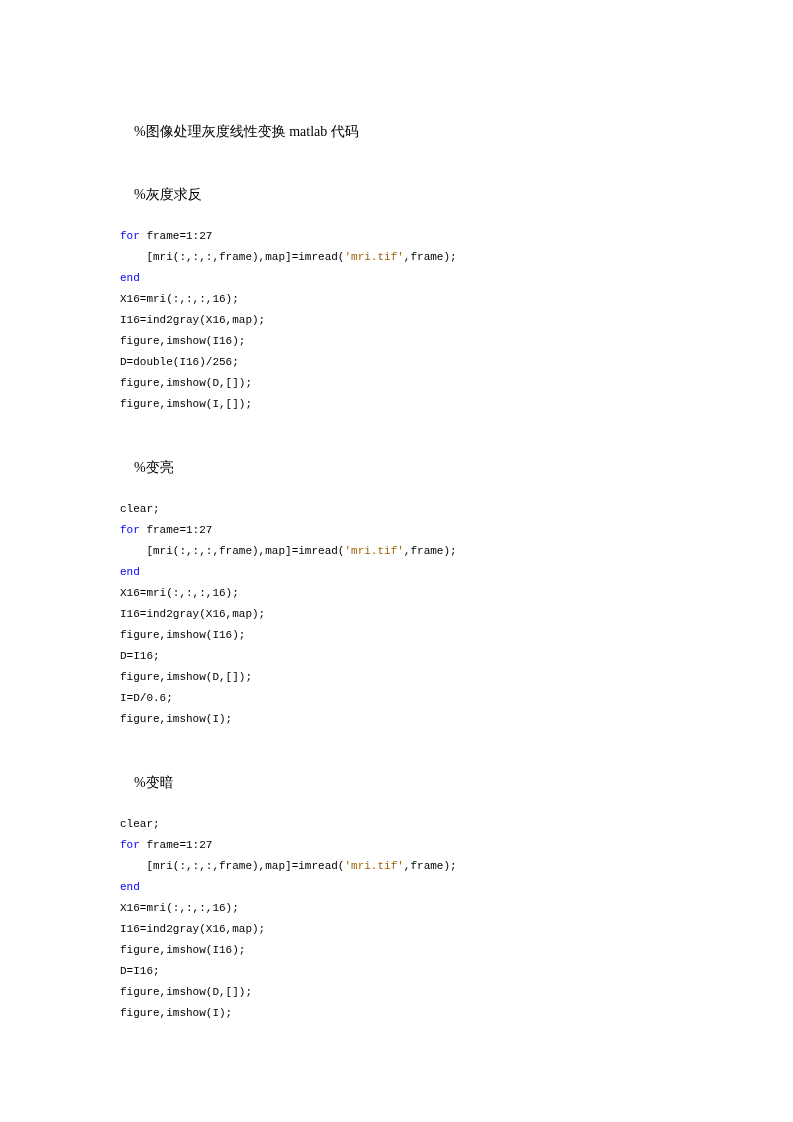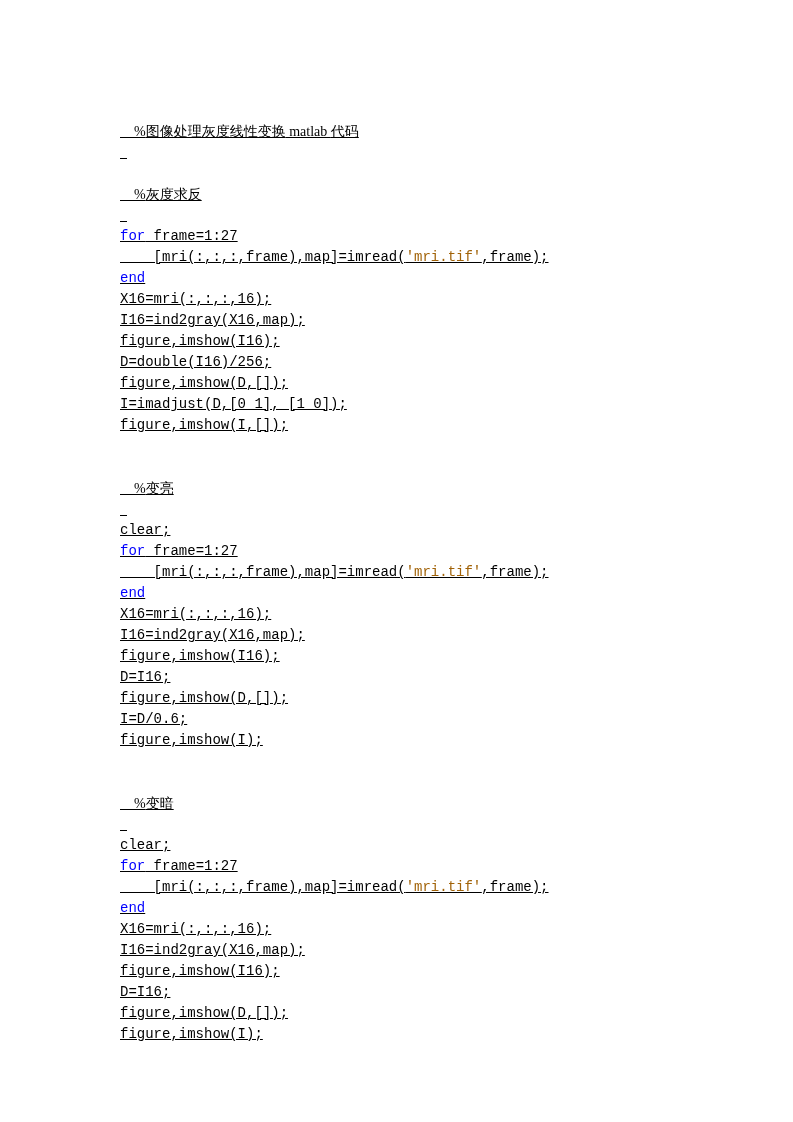--- a/index.html
+++ b/index.html
@@ -11,28 +11,27 @@
     height: 1122px;
     box-sizing: border-box;
   }
   .page {
     padding: 100px 115px 0 120px;
   }
   .line {
     font-size: 14px;
     line-height: 21px;
     white-space: pre;
-    text-decoration: underline;
   }
   .cjk {
     font-family: "SimSun", "宋体", serif;
   }
   .code {
     font-family: "Courier New", monospace;
-    font-size: 14px;
+    font-size: 11px;
   }
   .kw { color: #0000ff; }
   .str { color: #a16207; }
   .blank-sep {
     height: 21px;
   }
 </style>
 </head>
 <body>
 
@@ -46,21 +45,20 @@
   </div>
   <div id="cb0">
       <div class="line code"><span class="kw">for</span><span> frame=1:27</span></div>
       <div class="line code"><span>    [mri(:,:,:,frame),map]=imread(</span><span class="str">'mri.tif'</span><span>,frame);</span></div>
       <div class="line code"><span class="kw">end</span></div>
       <div class="line code"><span>X16=mri(:,:,:,16);</span></div>
       <div class="line code"><span>I16=ind2gray(X16,map);</span></div>
       <div class="line code"><span>figure,imshow(I16);</span></div>
       <div class="line code"><span>D=double(I16)/256;</span></div>
       <div class="line code"><span>figure,imshow(D,[]);</span></div>
-      <div class="line code"><span>I=imadjust(D,[0 1], [1 0]);</span></div>
       <div class="line code"><span>figure,imshow(I,[]);</span></div>
     </div>
 
   <div class="blank-sep"></div>
 
   <div class="line cjk">
     <span>%</span><span>变亮</span>
   </div>
   <div id="cb1">
       <div class="line code"><span>clear;</span></div>

